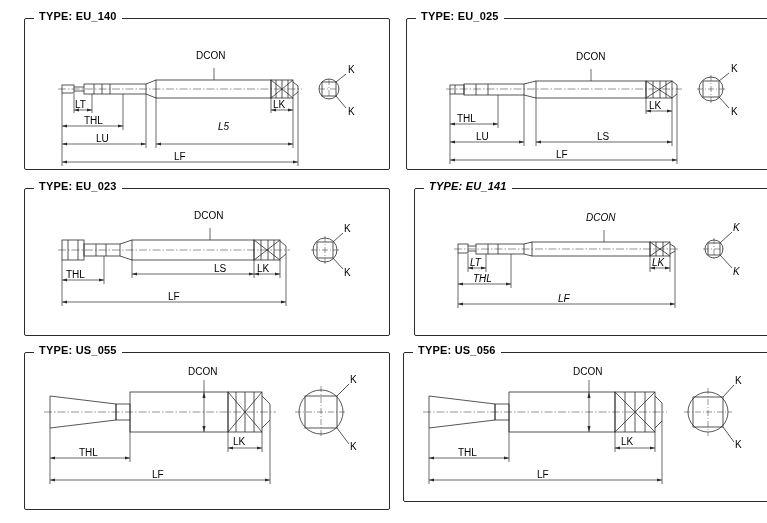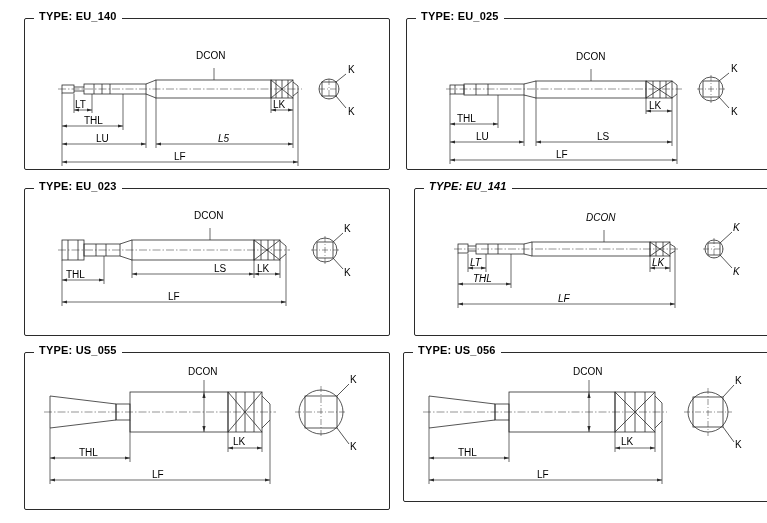--- a/index.html
+++ b/index.html
@@ -153,21 +153,21 @@
             <polygon points="274,144 269,142.4 269,145.6"></polygon>
         </g>
       </svg>
       <span class="lbl" style="left:172px; top:32px;">DCON</span>
       <span class="lbl" style="left:324px; top:46px;">K</span>
       <span class="lbl" style="left:324px; top:88px;">K</span>
       <span class="lbl" style="left:51px; top:81px;">LT</span>
       <span class="lbl" style="left:249px; top:81px;">LK</span>
       <span class="lbl" style="left:60px; top:97px;">THL</span>
       <span class="lbl" style="left:72px; top:115px;">LU</span>
-      <span class="lbl" style="left:194px; top:115px;font-style:italic;">L5</span>
+      <span class="lbl" style="left:194px; top:103px;font-style:italic;">L5</span>
       <span class="lbl" style="left:150px; top:133px;">LF</span>
     </div>
   </div>
 
   <div class="panel" style="left:388px; top:18px; width:366px; height:152px;">
     <div class="frame"></div>
     <div class="title">TYPE: EU_025</div>
     <div class="canvas">
       <svg width="366" height="152" viewBox="0 0 366 152">
         <g stroke="#2b2b2b" fill="none" stroke-width="0.8">

